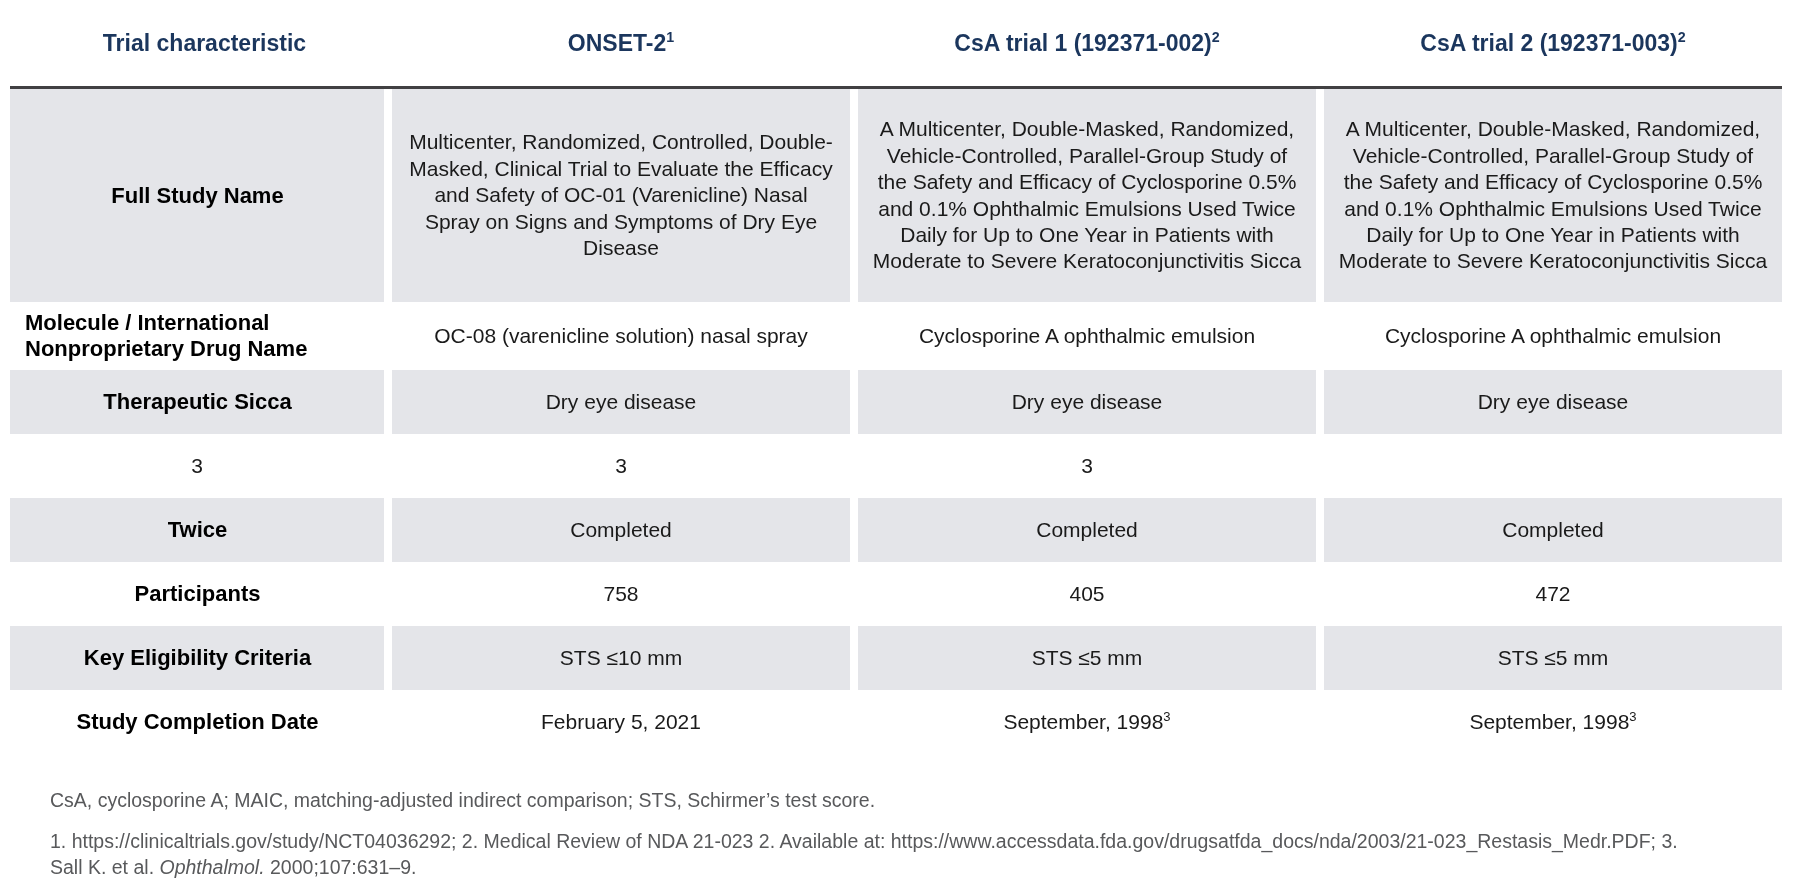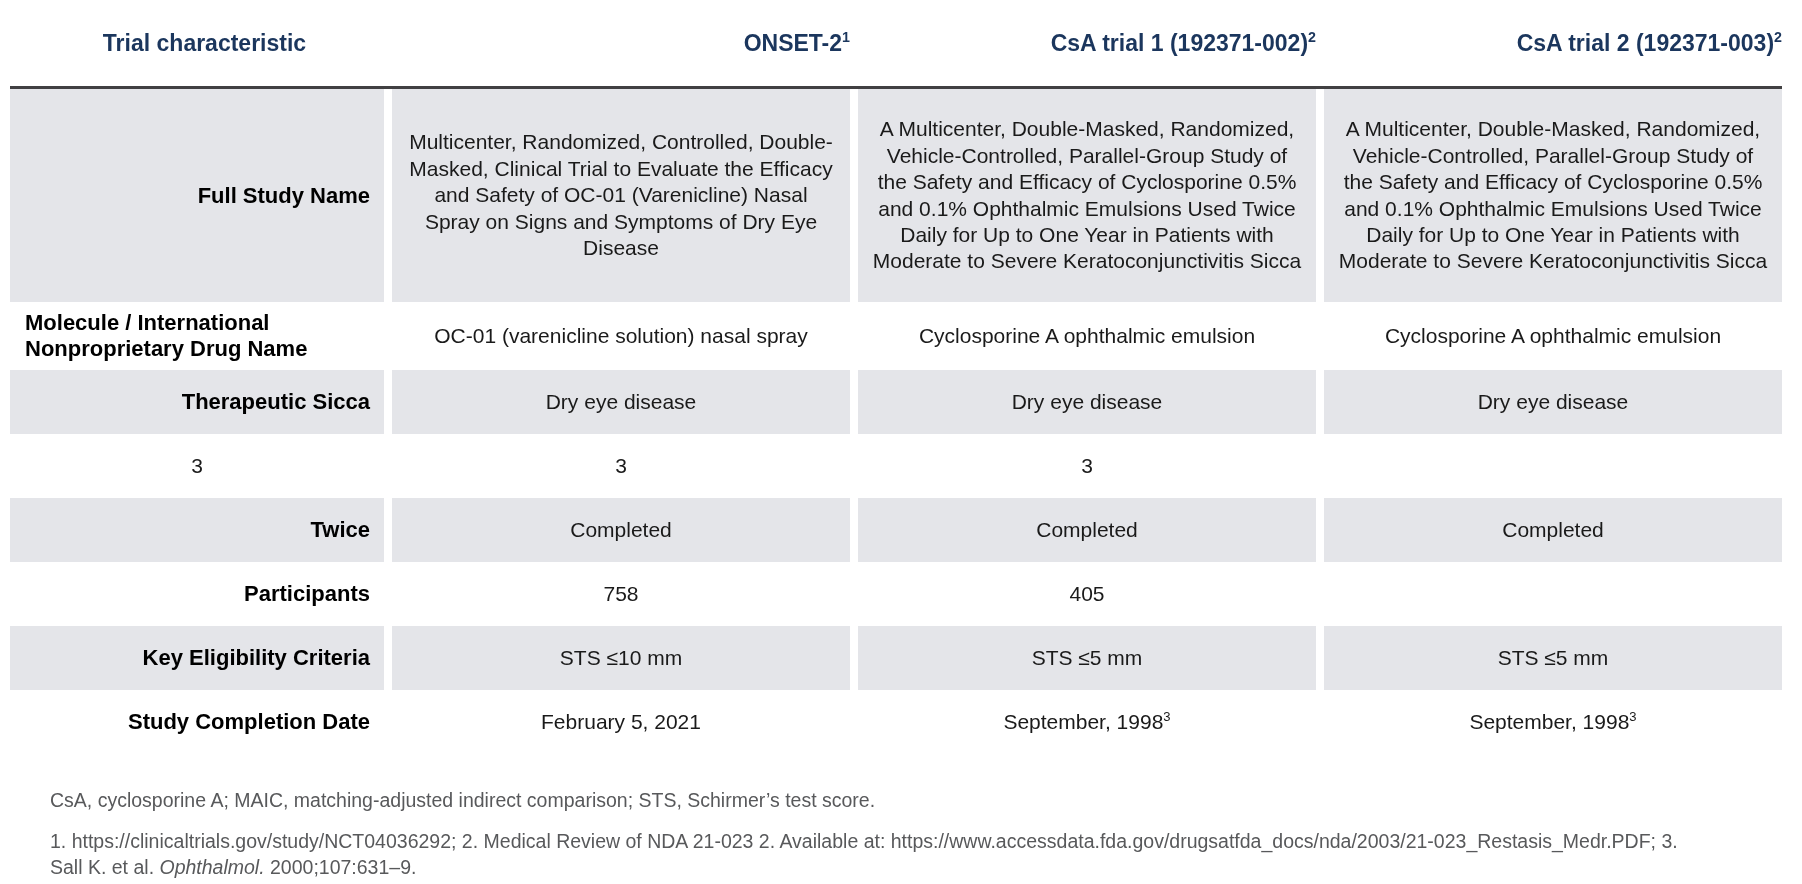--- a/index.html
+++ b/index.html
@@ -24,34 +24,34 @@
   .grid-row{
     display:grid;
     grid-template-columns:374px 458px 458px 458px;
     column-gap:8px;
   }
   .header-row{min-height:86px;align-items:center;}
   .header-cell{
     font-weight:bold;
     color:var(--navy);
     font-size:23px;
-    text-align:right;
+    text-align:center;
     line-height:1.15;
   }
   .header-cell.first{text-align:center;padding-left:15px;}
   .rule{height:3px;background:var(--rule);}
   .cell{
     display:flex;align-items:center;justify-content:center;
     text-align:center;
     font-size:21px;line-height:1.26;
     padding:8px 14px;
     color:var(--ink);
   }
   .cell.label{
-    justify-content:flex-end;text-align:left;
+    justify-content:center;text-align:left;
     font-weight:bold;font-size:22px;line-height:1.18;
     padding-left:15px;
     color:var(--label-ink);
   }
   .row-shaded .cell{background:var(--band);}
   .row-studyname{min-height:213px;}
   .row-molecule{min-height:66px;}
   .row-std{min-height:64px;}
   sup{font-size:62%;vertical-align:super;line-height:0;}
   .footnotes{margin:34px 16px 0 50px;color:var(--foot);}
@@ -86,21 +86,21 @@
     <div class="cell">
         <span><span>A Multicenter, Double-Masked, Randomized, Vehicle-Controlled, Parallel-Group Study of the Safety and Efficacy of Cyclosporine 0.5% and 0.1% Ophthalmic Emulsions Used Twice Daily for Up to One Year in Patients with Moderate to Severe Keratoconjunctivitis Sicca</span><sup></sup></span>
       </div>
   </div>
 
   <div class="grid-row row-molecule">
     <div class="cell label">
         <span>Molecule / International Nonproprietary Drug Name</span>
       </div>
     <div class="cell">
-        <span><span>OC-01 (varenicline solution) nasal spray</span><sup></sup></span>
+        <span><span>OC-08 (varenicline solution) nasal spray</span><sup></sup></span>
       </div>
     <div class="cell">
         <span><span>Cyclosporine A ophthalmic emulsion</span><sup></sup></span>
       </div>
     <div class="cell">
         <span><span>Cyclosporine A ophthalmic emulsion</span><sup></sup></span>
       </div>
   </div>
 
   <div class="grid-row row-shaded row-std">
@@ -147,20 +147,23 @@
 
   <div class="grid-row row-std">
     <div class="cell label">
         <span>Participants</span>
       </div>
     <div class="cell">
         <span><span>758</span><sup></sup></span>
       </div>
     <div class="cell">
         <span><span>405</span><sup></sup></span>
+      </div>
+    <div class="cell">
+        <span><span>472</span><sup></sup></span>
       </div>
   </div>
 
   <div class="grid-row row-shaded row-std">
     <div class="cell label">
         <span>Key Eligibility Criteria</span>
       </div>
     <div class="cell">
         <span><span>STS ≤10 mm</span><sup></sup></span>
       </div>

